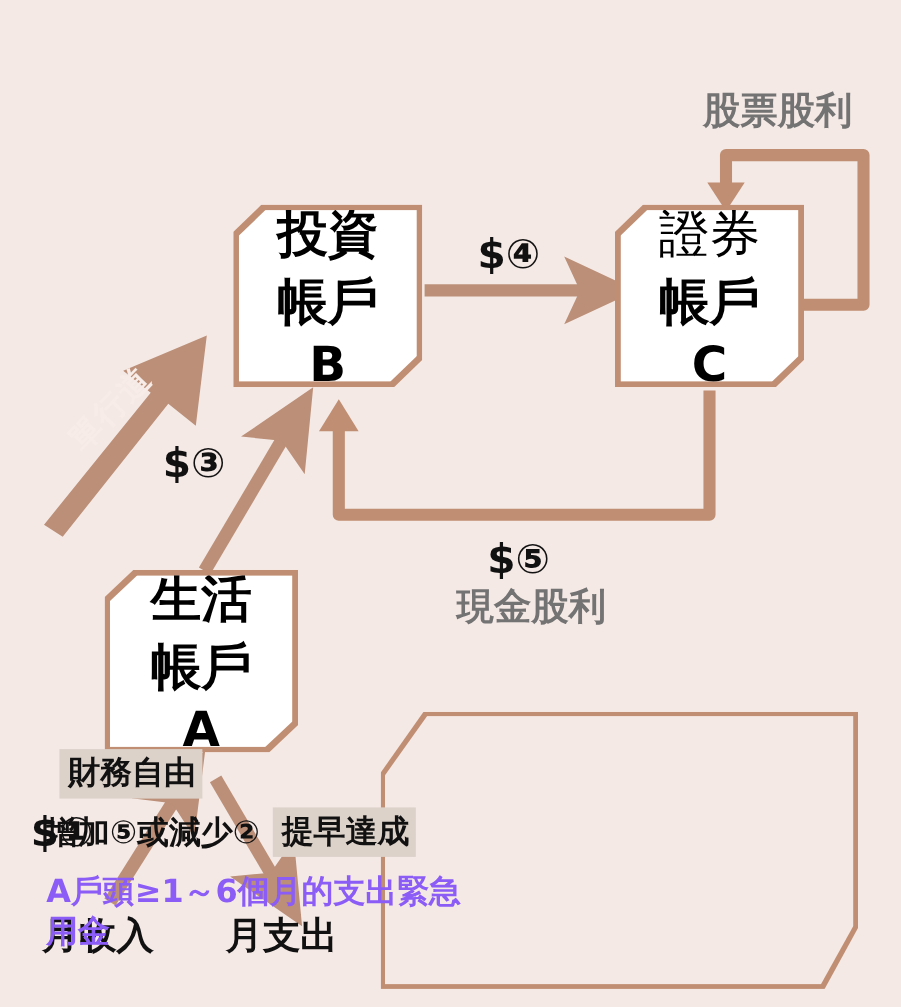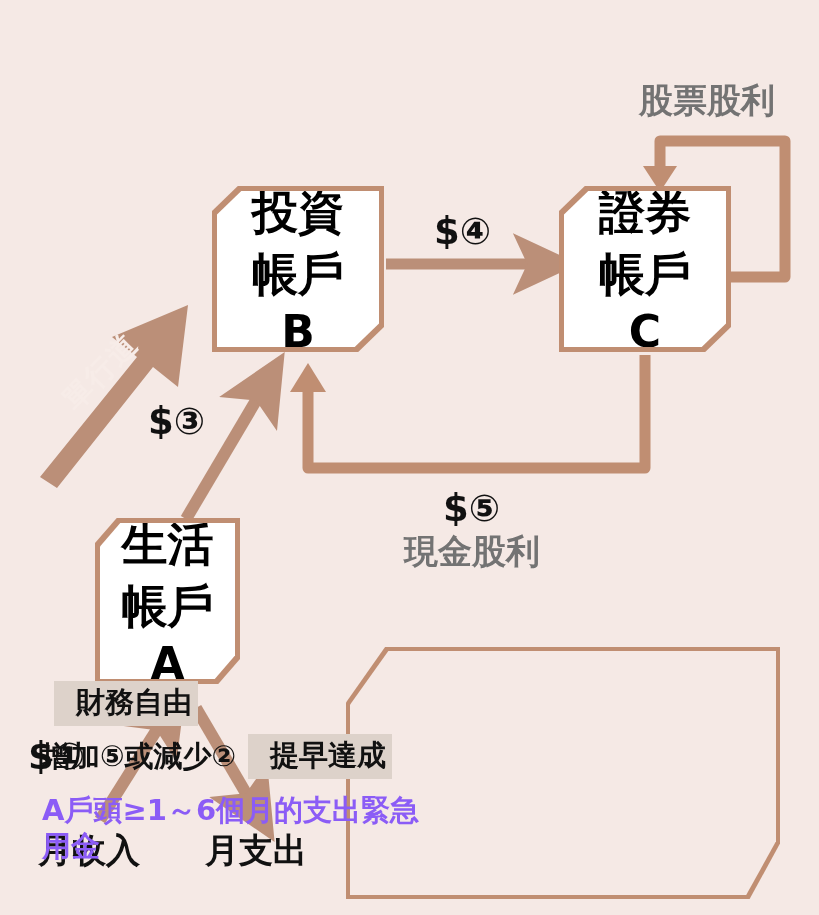--- a/index.html
+++ b/index.html
@@ -118,21 +118,21 @@
     left: 42px;
     color: #111111;
     font-size: 29px;
     font-weight: bold;
     white-space: nowrap;
     display: flex;
     align-items: center;
   }
   .legend-row .hl {
     background: #ddd2ca;
-    padding: 2px 6px 3px 22px;
+    padding: 2px 6px 3px 8px;
     margin-left: 12px;
   }
   #legend-row-3 {
     position: absolute;
     left: 42px;
     top: 793px;
     width: 380px;
     color: #8b5cf6;
     font-size: 29px;
     font-weight: bold;
@@ -189,43 +189,43 @@
   <div class="box-shell" style="left:212px; top:186px; width:172px; height:166px;">
     <div class="box-inner">
       <div class="cjk" style="font-size:46px; font-weight:bold;">投資</div>
       <div class="cjk" style="font-size:46px; font-weight:bold;">帳戶</div>
       <div class="letter" style="font-size:44px; font-weight:bold;">B</div>
     </div>
   </div>
 
   <div class="box-shell" style="left:559px; top:186px; width:172px; height:166px;">
     <div class="box-inner">
-      <div class="cjk" style="font-size:46px; font-weight:bold;">證券</div>
+      <div class="cjk" style="font-size:46px; font-weight:normal;">證券</div>
       <div class="cjk" style="font-size:46px; font-weight:bold;">帳戶</div>
       <div class="letter" style="font-size:44px; font-weight:bold;">C</div>
     </div>
   </div>
 
-  <div class="box-shell" style="left:95px; top:518px; width:145px; height:166px;">
+  <div class="box-shell" style="left:95px; top:518px; width:176px; height:166px;">
     <div class="box-inner">
       <div class="cjk" style="font-size:46px; font-weight:bold;">生活</div>
       <div class="cjk" style="font-size:46px; font-weight:bold;">帳戶</div>
       <div class="letter" style="font-size:44px; font-weight:bold;">A</div>
     </div>
   </div>
 
   <div class="label-cjk" style="left:639px; top:78px; font-size:34px;">股票股利</div>
 
   <div class="money-tag" style="left:434px; top:210px;">$④</div>
 
   <div class="money-tag" style="left:148px; top:400px;">$③</div>
 
   <div class="money-tag" style="left:443px; top:487px;">$⑤</div>
 
-  <div class="label-cjk" style="left:404px; top:529px; font-size:34px;">現金股利</div>
+  <div class="label-cjk" style="left:415px; top:529px; font-size:34px;">現金股利</div>
 
   <div class="money-tag" style="left:28px; top:735px;">$①</div>
 
   <div class="money-tag" style="left:246px; top:735px;">$②</div>
 
   <div class="plain-tag" style="left:205px; top:828px; font-size:34px;">月支出</div>
 
   <div class="plain-tag" style="left:38px; top:828px; font-size:34px;">月收入</div>
 
   <div id="oneway-text">單行道</div>

